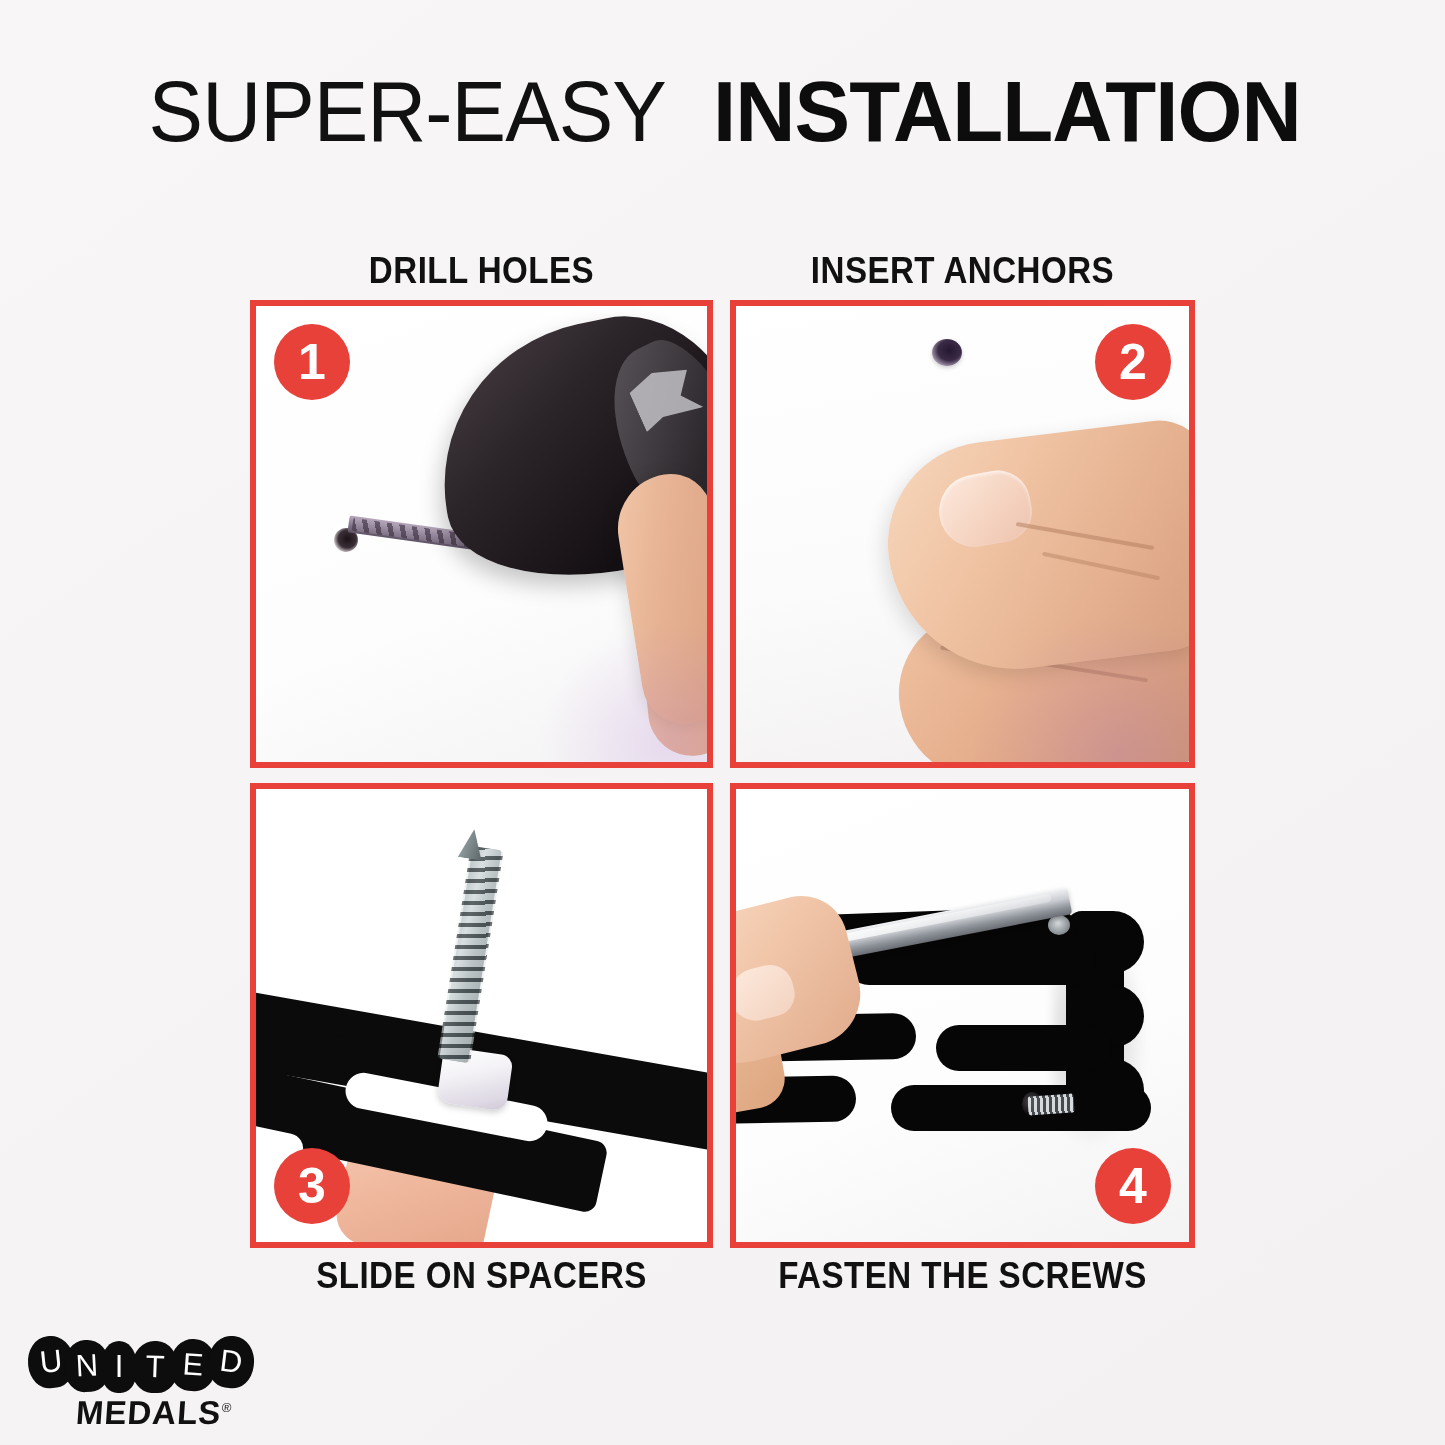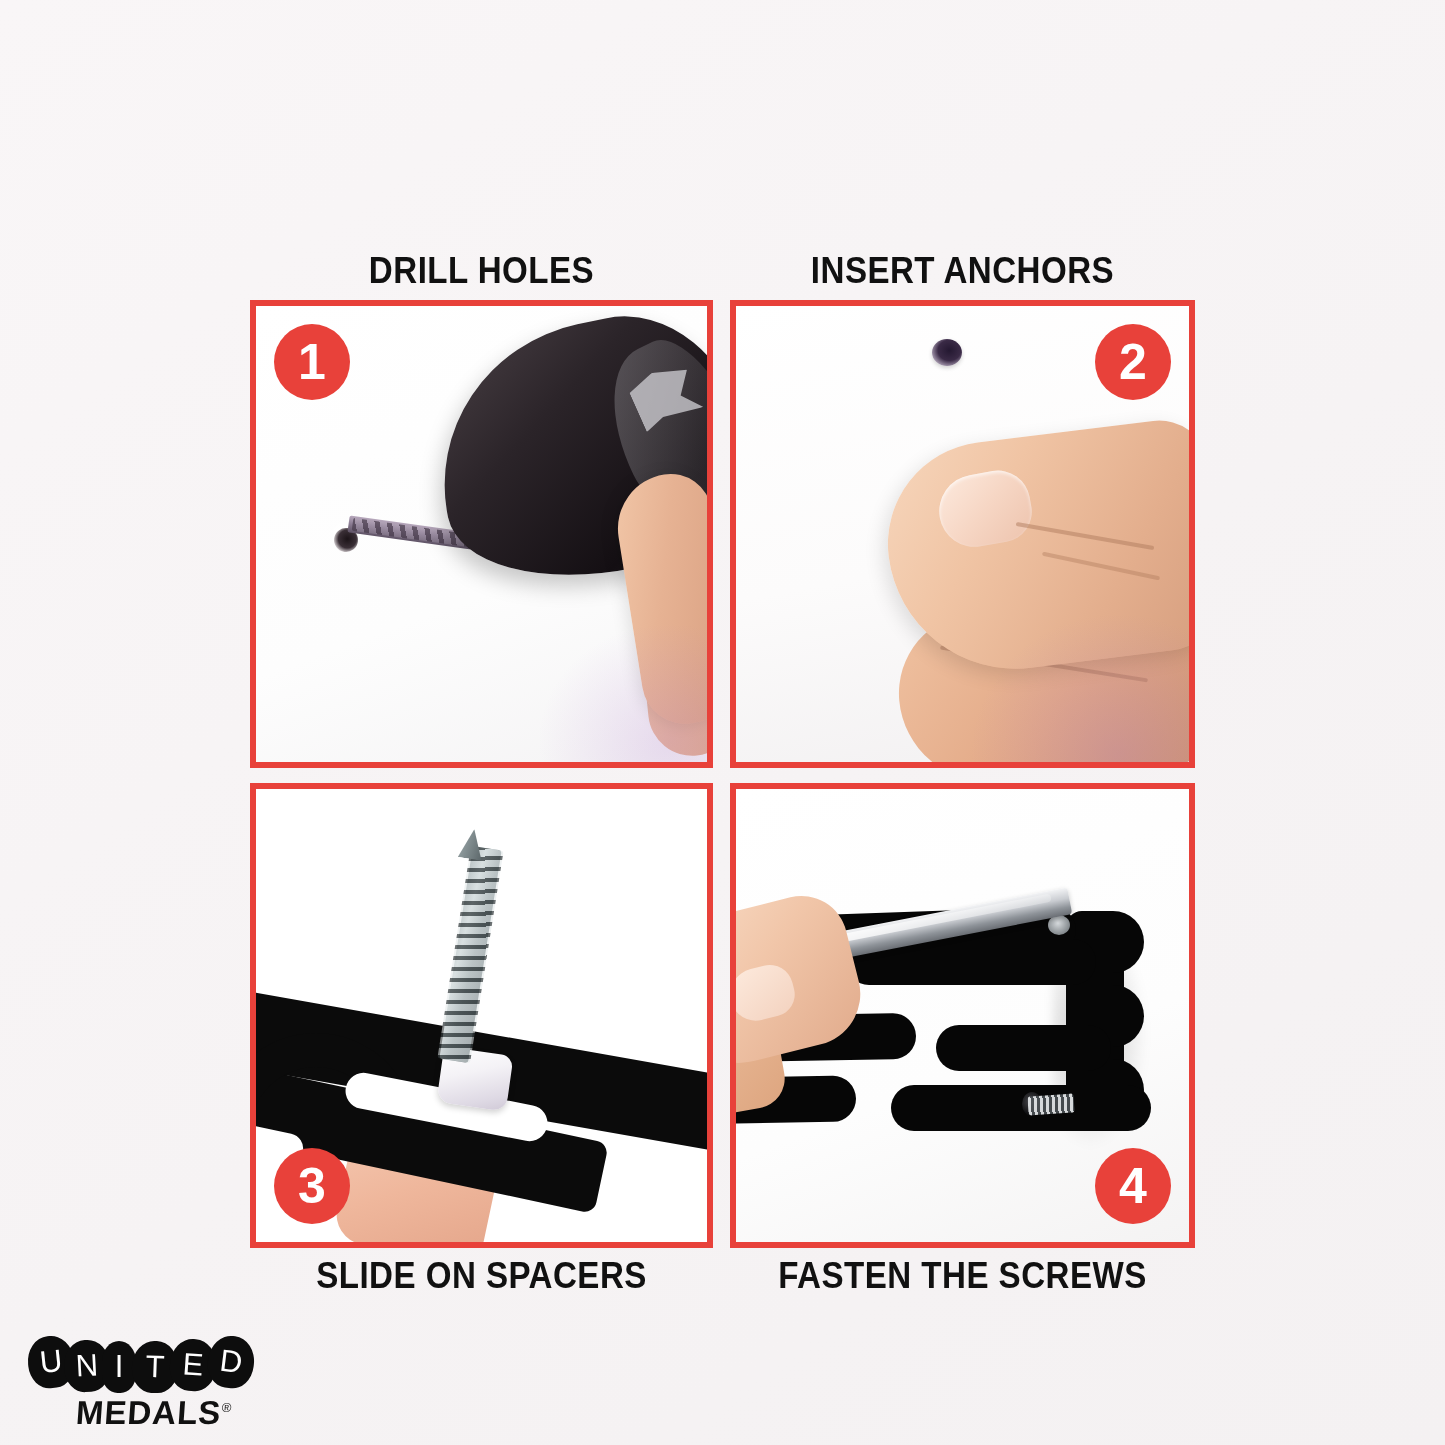--- a/index.html
+++ b/index.html
@@ -423,20 +423,23 @@
   }
   .logo-reg {
     font-size:13px; vertical-align:super; font-weight:400;
   }
 </style>
 </head>
 <body>
 
 <div id="page">
 
+  <div class="title-wrap">
+    <span class="title-light">SUPER-EASY</span><span style="display:inline-block;width:24px"></span><span class="title-bold">INSTALLATION</span>
+  </div>
 
   <div class="caption top-left">DRILL HOLES</div>
   <div class="caption top-right">INSERT ANCHORS</div>
   <div class="caption bot-left">SLIDE ON SPACERS</div>
   <div class="caption bot-right">FASTEN THE SCREWS</div>
 
   <div class="panel" id="panel-1">
     <div class="photo">
       <div class="p1-wall"></div>
       <div class="p1-dust"></div>

